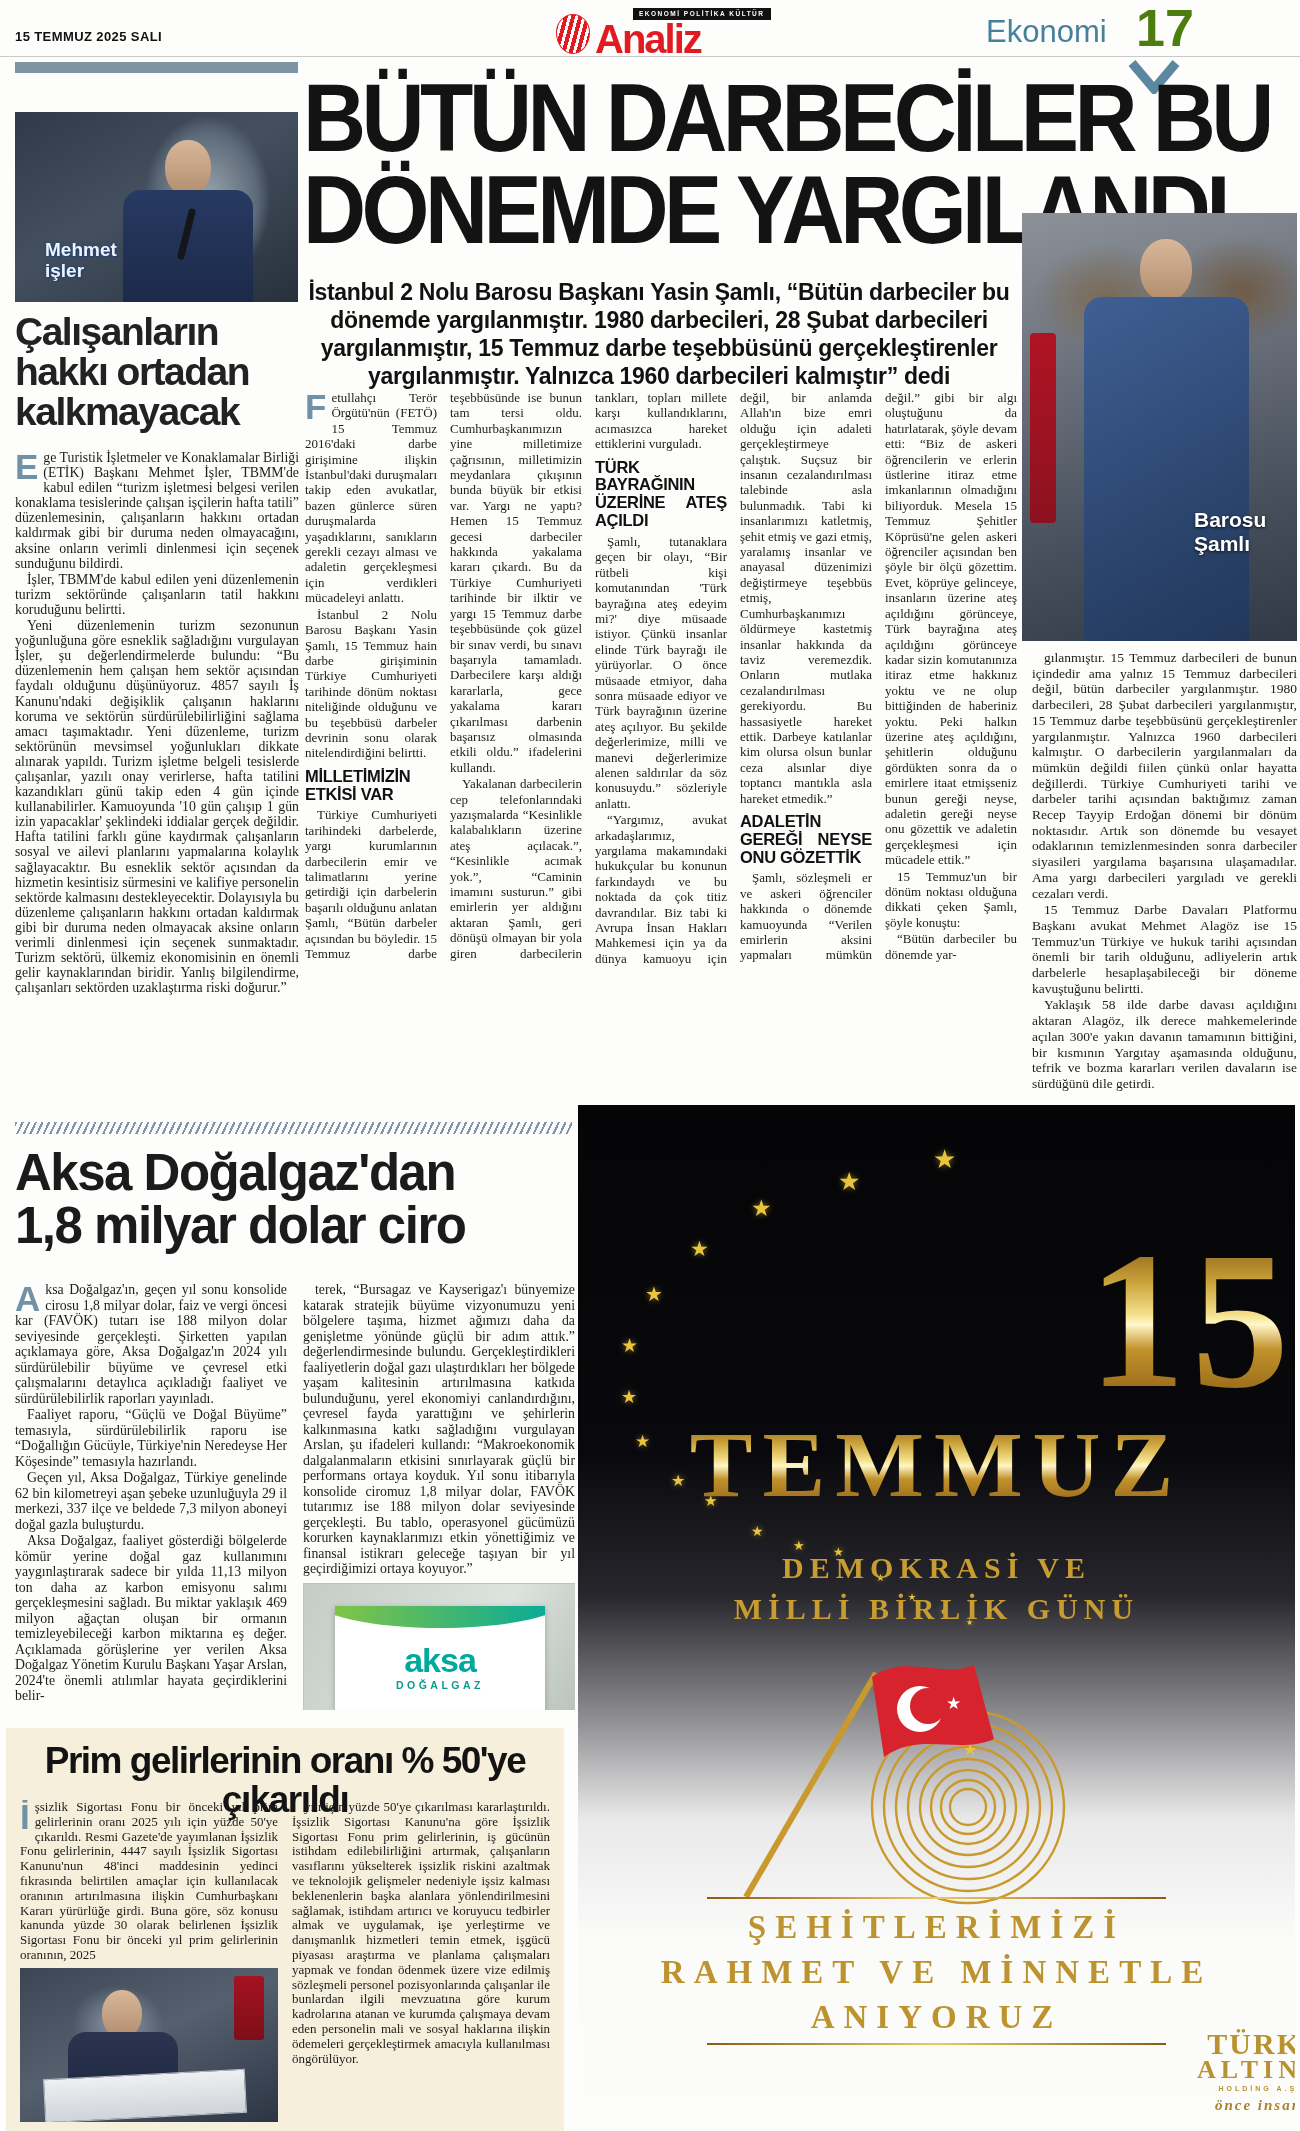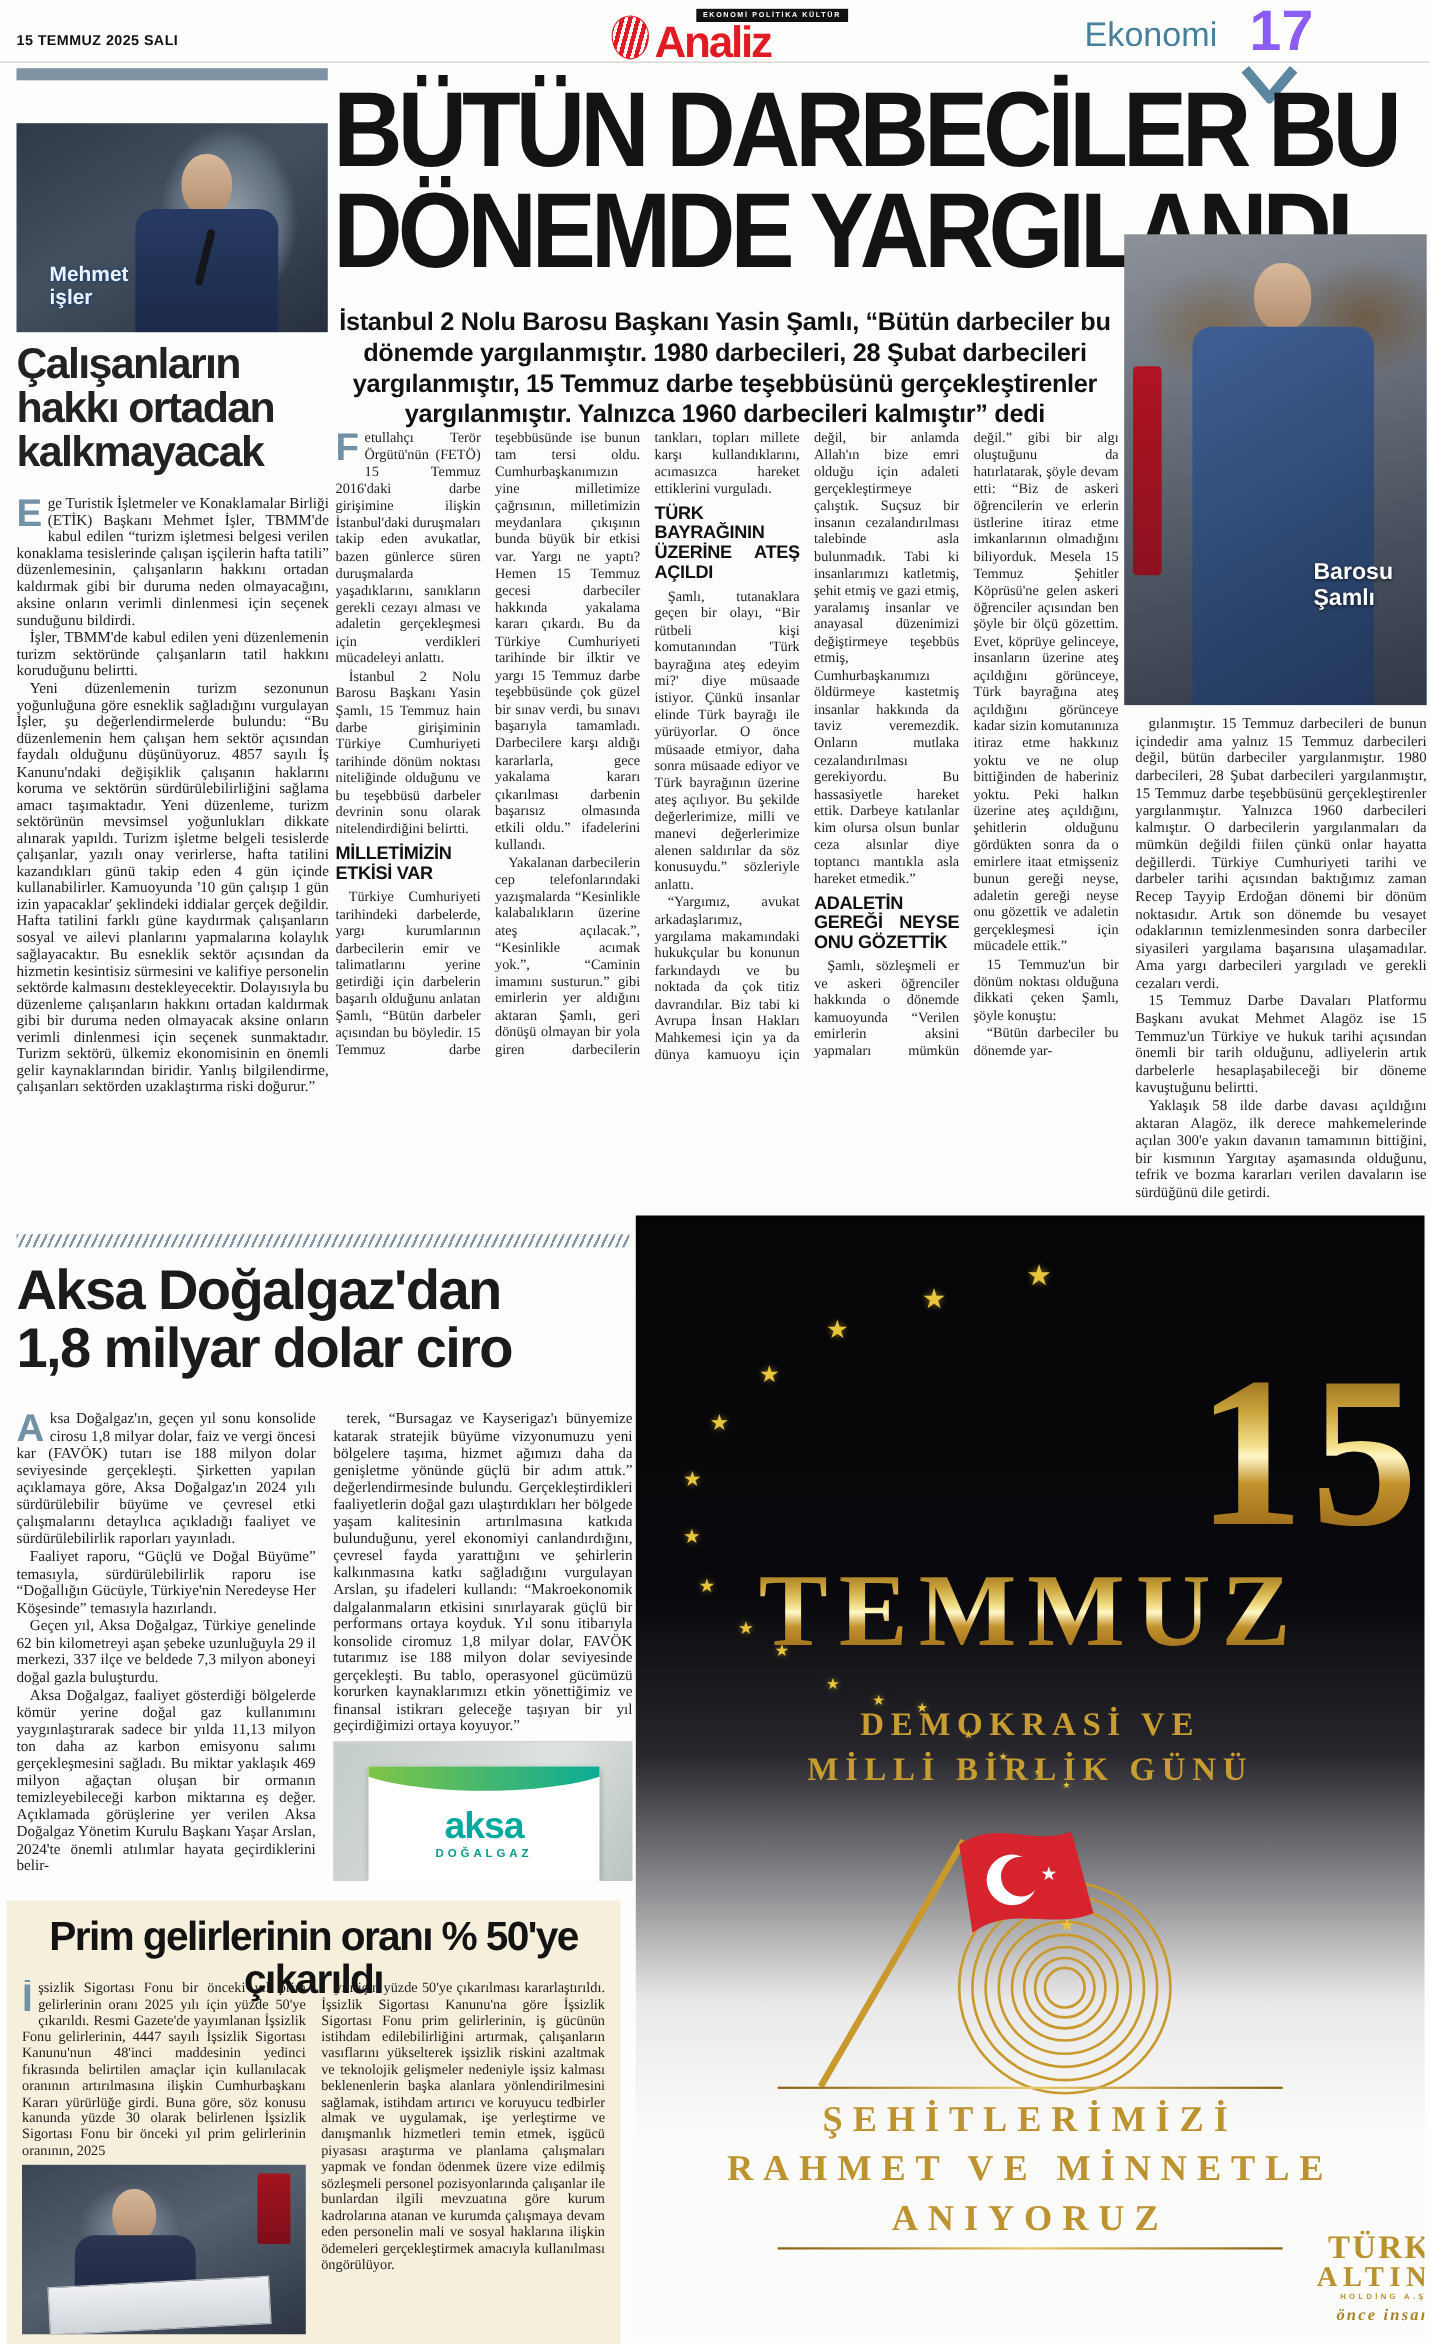--- a/index.html
+++ b/index.html
@@ -10,21 +10,21 @@
   .date{left:15px;top:30px;font:700 13px/1 "Liberation Sans",sans-serif;letter-spacing:.4px;color:#111;}
   .rule{left:0;top:56px;width:1300px;height:1px;background:#c9c9c9;}
   .logo{left:556px;top:8px;display:flex;align-items:flex-start;gap:5px;}
   .logo-ball{width:32px;height:38px;border-radius:50% 50% 50% 50%/46% 46% 54% 54%;
      background:repeating-linear-gradient(105deg,#e01b22 0 4px,#ffffff 4px 7px);border:1px solid #e01b22;margin-top:6px;}
   .logo-col{display:flex;flex-direction:column;justify-content:flex-end;}
   .logo-tag{background:#111;color:#fff;font:700 6.5px/1.5 "Liberation Sans",sans-serif;letter-spacing:1.5px;
      padding:1px 6px;align-self:flex-start;margin-left:38px;}
   .logo-name{font:700 40px/0.95 "Liberation Sans",sans-serif;color:#e01b22;letter-spacing:-2px;}
   .section{left:986px;top:16px;font:500 31px/1 "Liberation Sans",sans-serif;color:#47809d;}
-  .pageno{left:1136px;top:2px;font:600 52px/1 "Liberation Sans",sans-serif;color:#8b5cf6;}
+  .pageno{left:1136px;top:2px;font:600 52px/1 "Liberation Sans",sans-serif;color:#4d7c0f;}
   .chev{left:1128px;top:60px;}
   
   .rail-bar{left:15px;top:62px;width:283px;height:11px;background:#7e93a4;}
   .photo{overflow:hidden;}
   .ph-mehmet{left:15px;top:112px;width:283px;height:190px;background:
      radial-gradient(90px 120px at 68% 46%,#9aa4ae 0%,#5d6a79 55%,transparent 70%),
      linear-gradient(150deg,#2f3a48 0%,#44505f 45%,#27303c 100%);}
   .ph-head{position:absolute;width:46px;height:56px;border-radius:48%;background:linear-gradient(#d8b89a,#b28d6e);}
   .ph-suit{position:absolute;border-radius:18px 18px 0 0;background:linear-gradient(#273a63,#1c2a49);}
   .ph-mic{position:absolute;width:7px;height:52px;background:#14161a;border-radius:3px;transform:rotate(14deg);}

